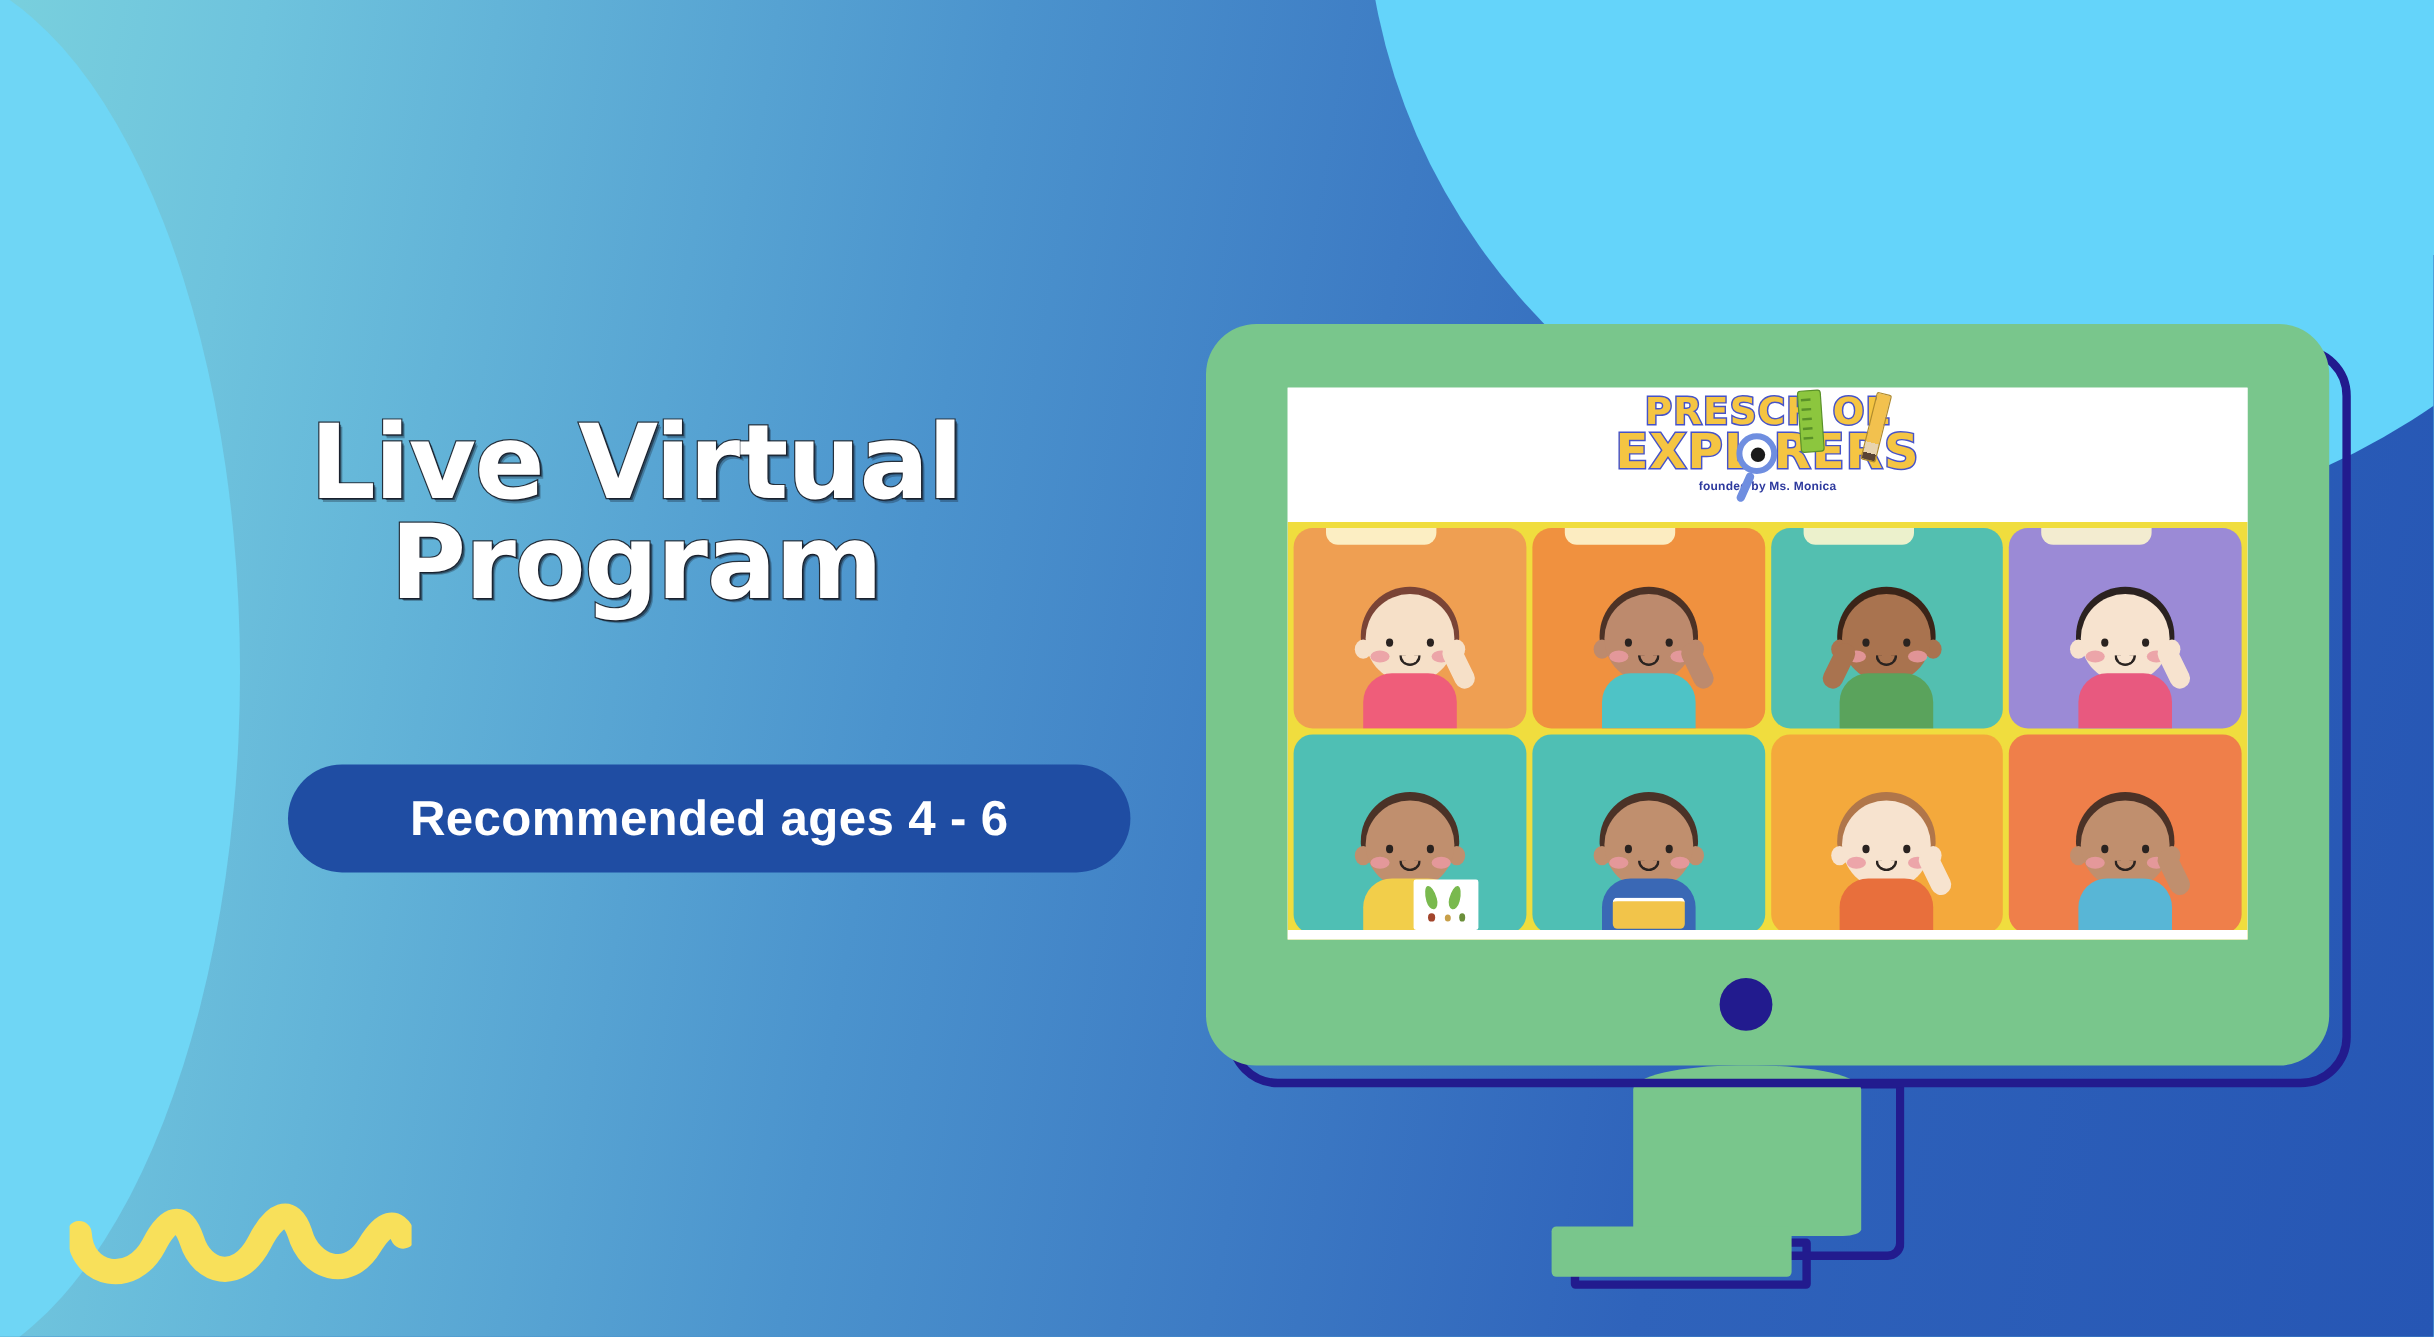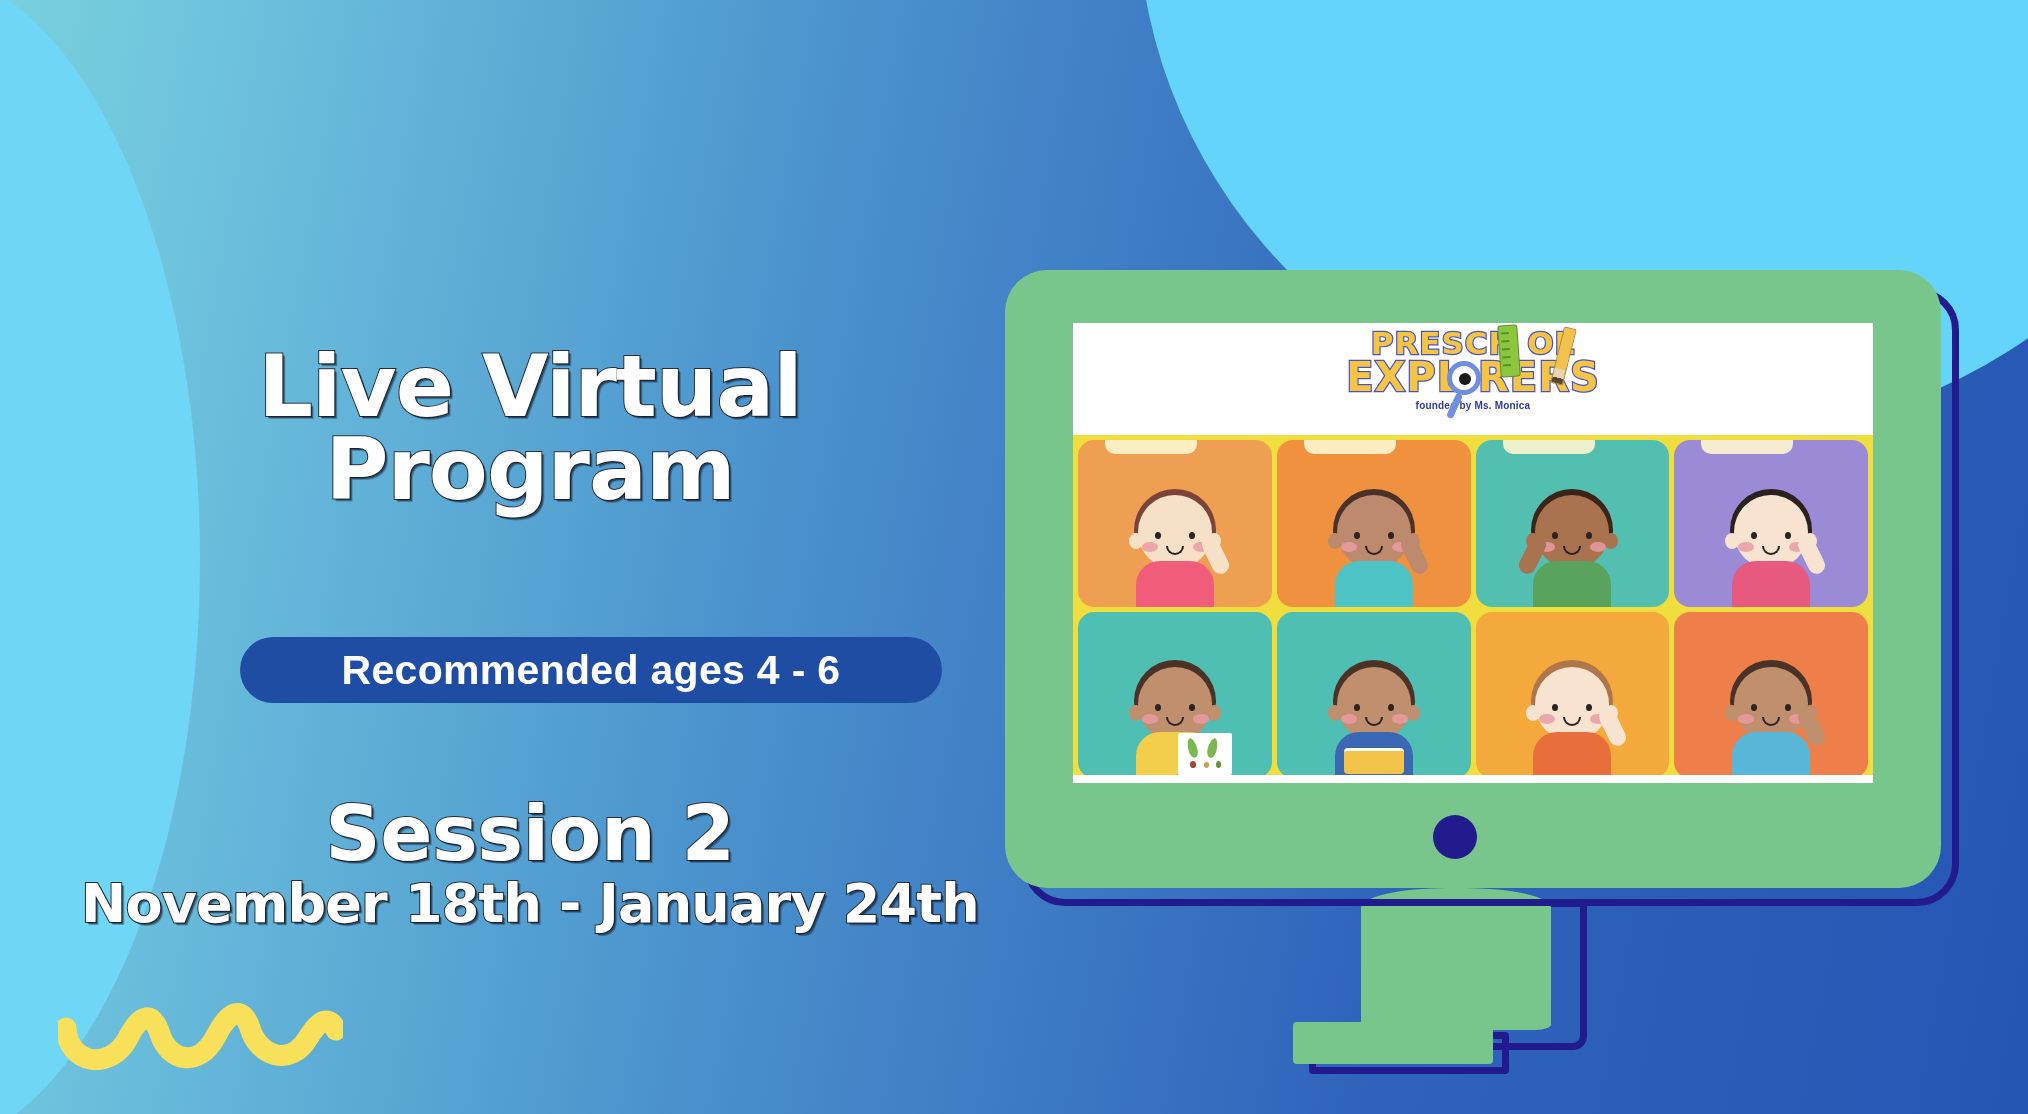--- a/index.html
+++ b/index.html
@@ -78,21 +78,21 @@
     display:block;
     font-size:86px;
     line-height:.97;
     letter-spacing:-1px;
   }
 
   
   #ages-pill {
     position:absolute;
     left:240px; top:637px;
-    width:702px; height:66px;
+    width:702px; height:90px;
     background:#1f4da3;
     border-radius:45px;
     display:flex; align-items:center; justify-content:center;
   }
   #ages-text {
     color:#fff;
     font-size:41px;
     font-weight:700;
     white-space:nowrap;
     letter-spacing:.3px;
@@ -426,24 +426,20 @@
 
     <div id="headline">
       <span class="headline-line outlined">Live Virtual</span>
       <span class="headline-line outlined">Program</span>
     </div>
 
     <div id="ages-pill">
       <span id="ages-text">Recommended ages 4 - 6</span>
     </div>
 
-    <div id="session-block">
-      <span id="session-title" class="outlined">Session 2</span>
-      <span id="session-dates" class="outlined">November 18th - January 24th</span>
-    </div>
 
     <svg id="squiggle" viewBox="0 0 285 90">
       <path d="M8,38 C10,74 52,82 70,48 C82,24 94,20 102,44 C110,70 140,80 158,46 C170,22 184,14 192,38 C200,66 232,78 250,48 C262,28 272,26 278,40" fill="none" stroke="#F8E05A" stroke-width="21" stroke-linecap="round" stroke-linejoin="round"></path>
     </svg>
   </div>
 
   <div id="monitor">
 
     <div id="stand-base-outline"></div>
     <div id="stand-neck-outline"></div>

